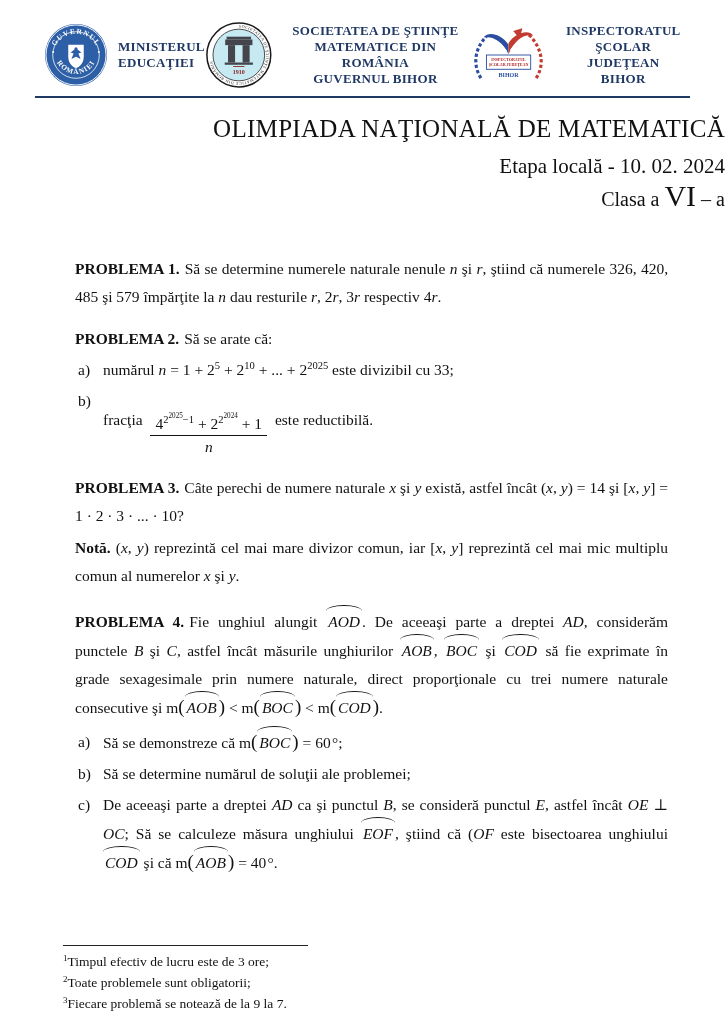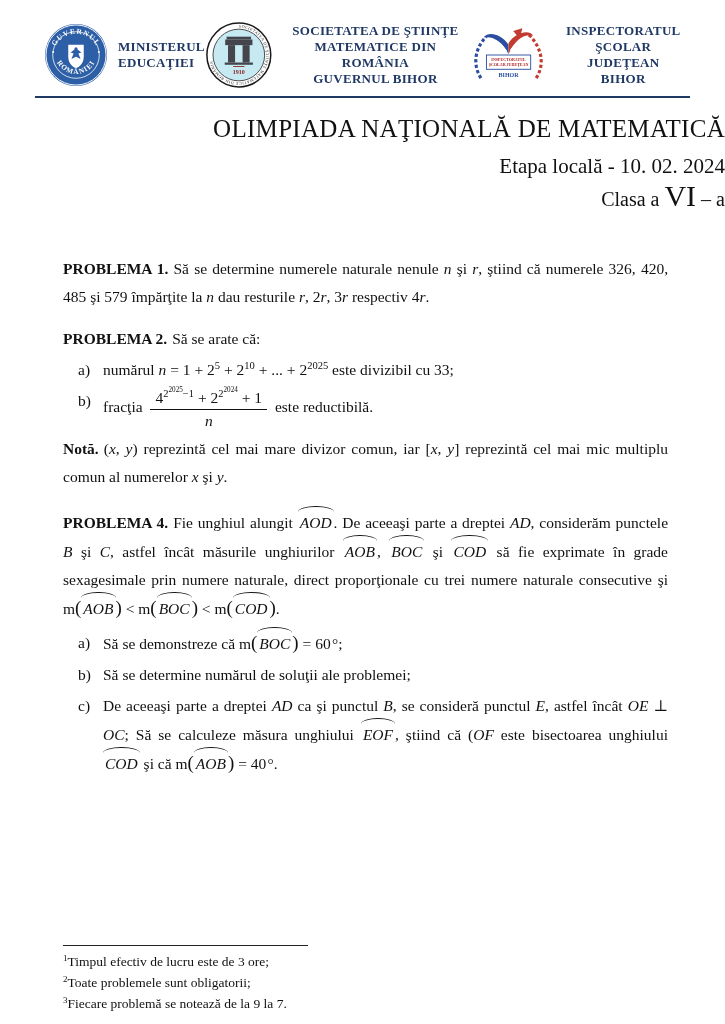--- a/index.html
+++ b/index.html
@@ -26,30 +26,30 @@
   .titles { text-align:right; margin-top:17px; }
   .t1 { font-size:25px; font-weight:normal; letter-spacing:.3px; }
   .t2 { font-size:21px; font-weight:normal; margin-top:11px; }
   .t3 { font-size:20px; font-weight:normal; }
   .t3 .numeral { font-size:30px; }
   
   .content {
     padding:0 57px 0 63px;
     font-size:15.5px; line-height:28px; text-align:justify;
   }
-  .para { margin-top:14px; }
+  .para { margin-top:14px;margin-left:12px; }
   .para.first { margin-top:42px; }
   .plabel { font-weight:bold; margin-right:5px; }
   .item { display:flex; margin:3px 0 3px 15px; }
   .item .marker { flex:none; width:25px; }
   .item .itext { flex:1; text-align:justify; }
   i { font-style:italic; }
   sup { font-size:68%; line-height:0; }
   .frac { display:inline-block; vertical-align:middle; text-align:center; margin:0 4px; line-height:1.25; }
-  .frac .num { display:block; padding:1px 5px 2px; border-bottom:1.2px solid #111; }
+  .frac .num { display:block; padding:1px 5px 2px; border-bottom:1.2px solid #111;margin-top:26px; }
   .frac .den { display:block; padding-top:1px; }
   .arc { position:relative; display:inline-block; padding:1px 2px 0; }
   .arc::before {
     content:""; position:absolute; left:0; right:0; top:-2px; height:5px;
     border-top:1.4px solid #111;
     border-radius:50% 50% 0 0 / 100% 100% 0 0;
   }
   .par { font-size:122%; }
   
   .footnotes { position:absolute; left:63px; top:945px; width:460px; }
@@ -155,20 +155,21 @@
     <p class="para"><span class="plabel">PROBLEMA 2.</span><span>Să se arate că:</span></p>
     <div class="item">
       <span class="marker">a)</span>
       <span class="itext">numărul <i>n</i> = 1 + 2<sup>5</sup> + 2<sup>10</sup> + ... + 2<sup>2025</sup> este divizibil cu 33;</span>
     </div>
     <div class="item">
       <span class="marker">b)</span>
       <span class="itext">fracţia <span class="frac"><span class="num">4<sup>2<sup>2025</sup>−1</sup> + 2<sup>2<sup>2024</sup></sup> + 1</span><span class="den"><i>n</i></span></span> este reductibilă.</span>
     </div>
 
+    <p class="para" style="margin-top:17px"><span class="plabel">PROBLEMA 3.</span><span>Câte perechi de numere naturale <i>x</i> şi <i>y</i> există, astfel încât (<i>x</i>, <i>y</i>) = 14 şi [<i>x</i>, <i>y</i>] = 1 · 2 · 3 · ... · 10?</span></p>
     <p class="para" style="margin-top:4px"><span class="plabel">Notă.</span><span>(<i>x</i>, <i>y</i>) reprezintă cel mai mare divizor comun, iar [<i>x</i>, <i>y</i>] reprezintă cel mai mic multiplu comun al numerelor <i>x</i> şi <i>y</i>.</span></p>
 
     <p class="para" style="margin-top:17px"><span class="plabel">PROBLEMA 4.</span><span>Fie unghiul alungit <span class="arc"><i>AOD</i></span>. De aceeaşi parte a dreptei <i>AD</i>, considerăm punctele <i>B</i> şi <i>C</i>, astfel încât măsurile unghiurilor <span class="arc"><i>AOB</i></span>, <span class="arc"><i>BOC</i></span> şi <span class="arc"><i>COD</i></span> să fie exprimate în grade sexagesimale prin numere naturale, direct proporţionale cu trei numere naturale consecutive şi m<span class="par">(</span><span class="arc"><i>AOB</i></span><span class="par">)</span> &lt; m<span class="par">(</span><span class="arc"><i>BOC</i></span><span class="par">)</span> &lt; m<span class="par">(</span><span class="arc"><i>COD</i></span><span class="par">)</span>.</span></p>
     <div class="item" style="margin-top:6px">
       <span class="marker">a)</span>
       <span class="itext">Să se demonstreze că m<span class="par">(</span><span class="arc"><i>BOC</i></span><span class="par">)</span> = 60 °;</span>
     </div>
     <div class="item">
       <span class="marker">b)</span>
       <span class="itext">Să se determine numărul de soluţii ale problemei;</span>

